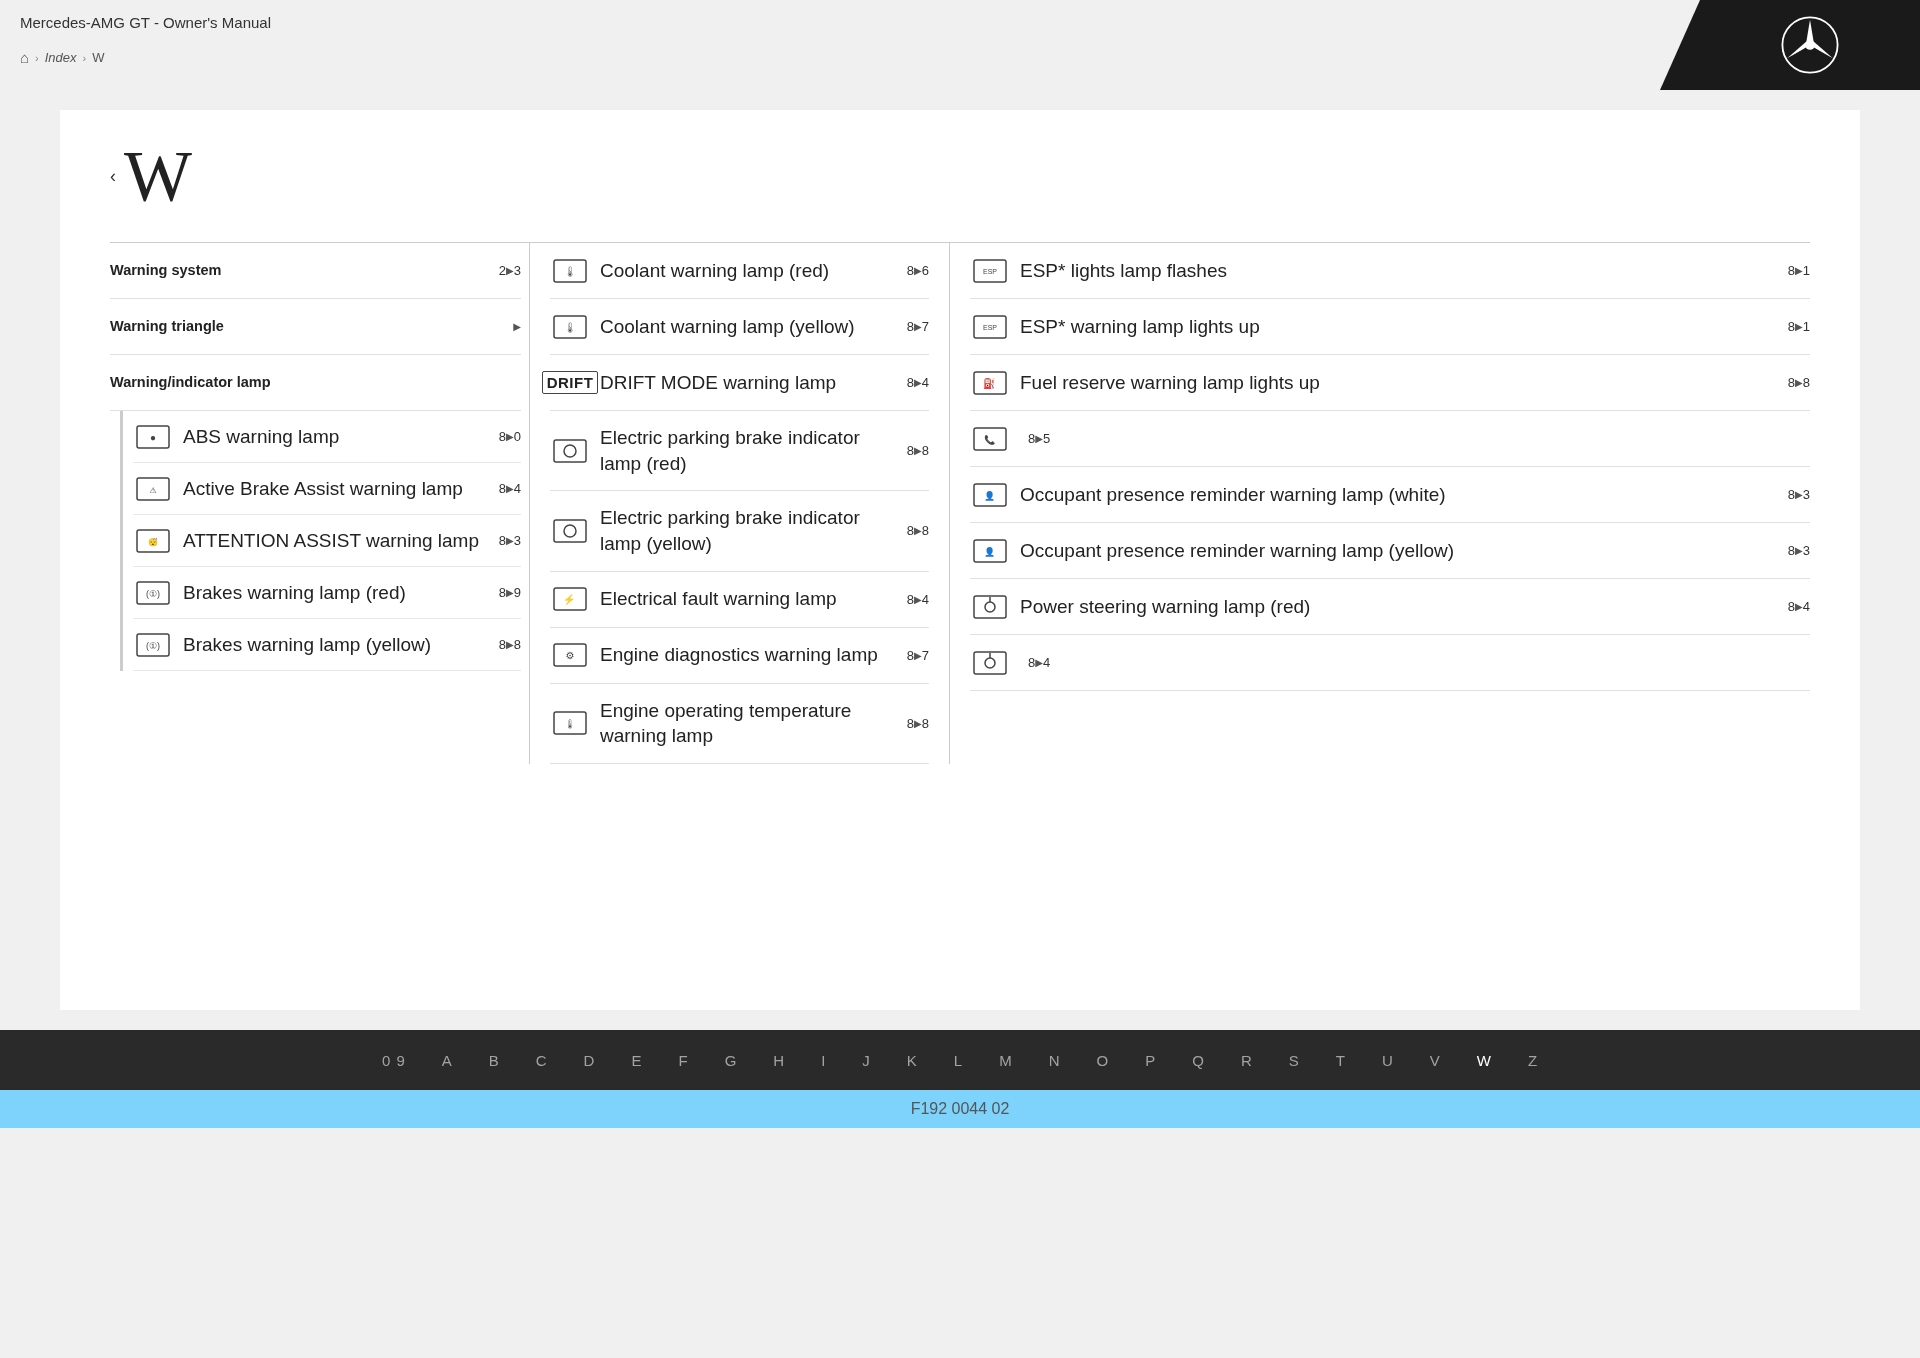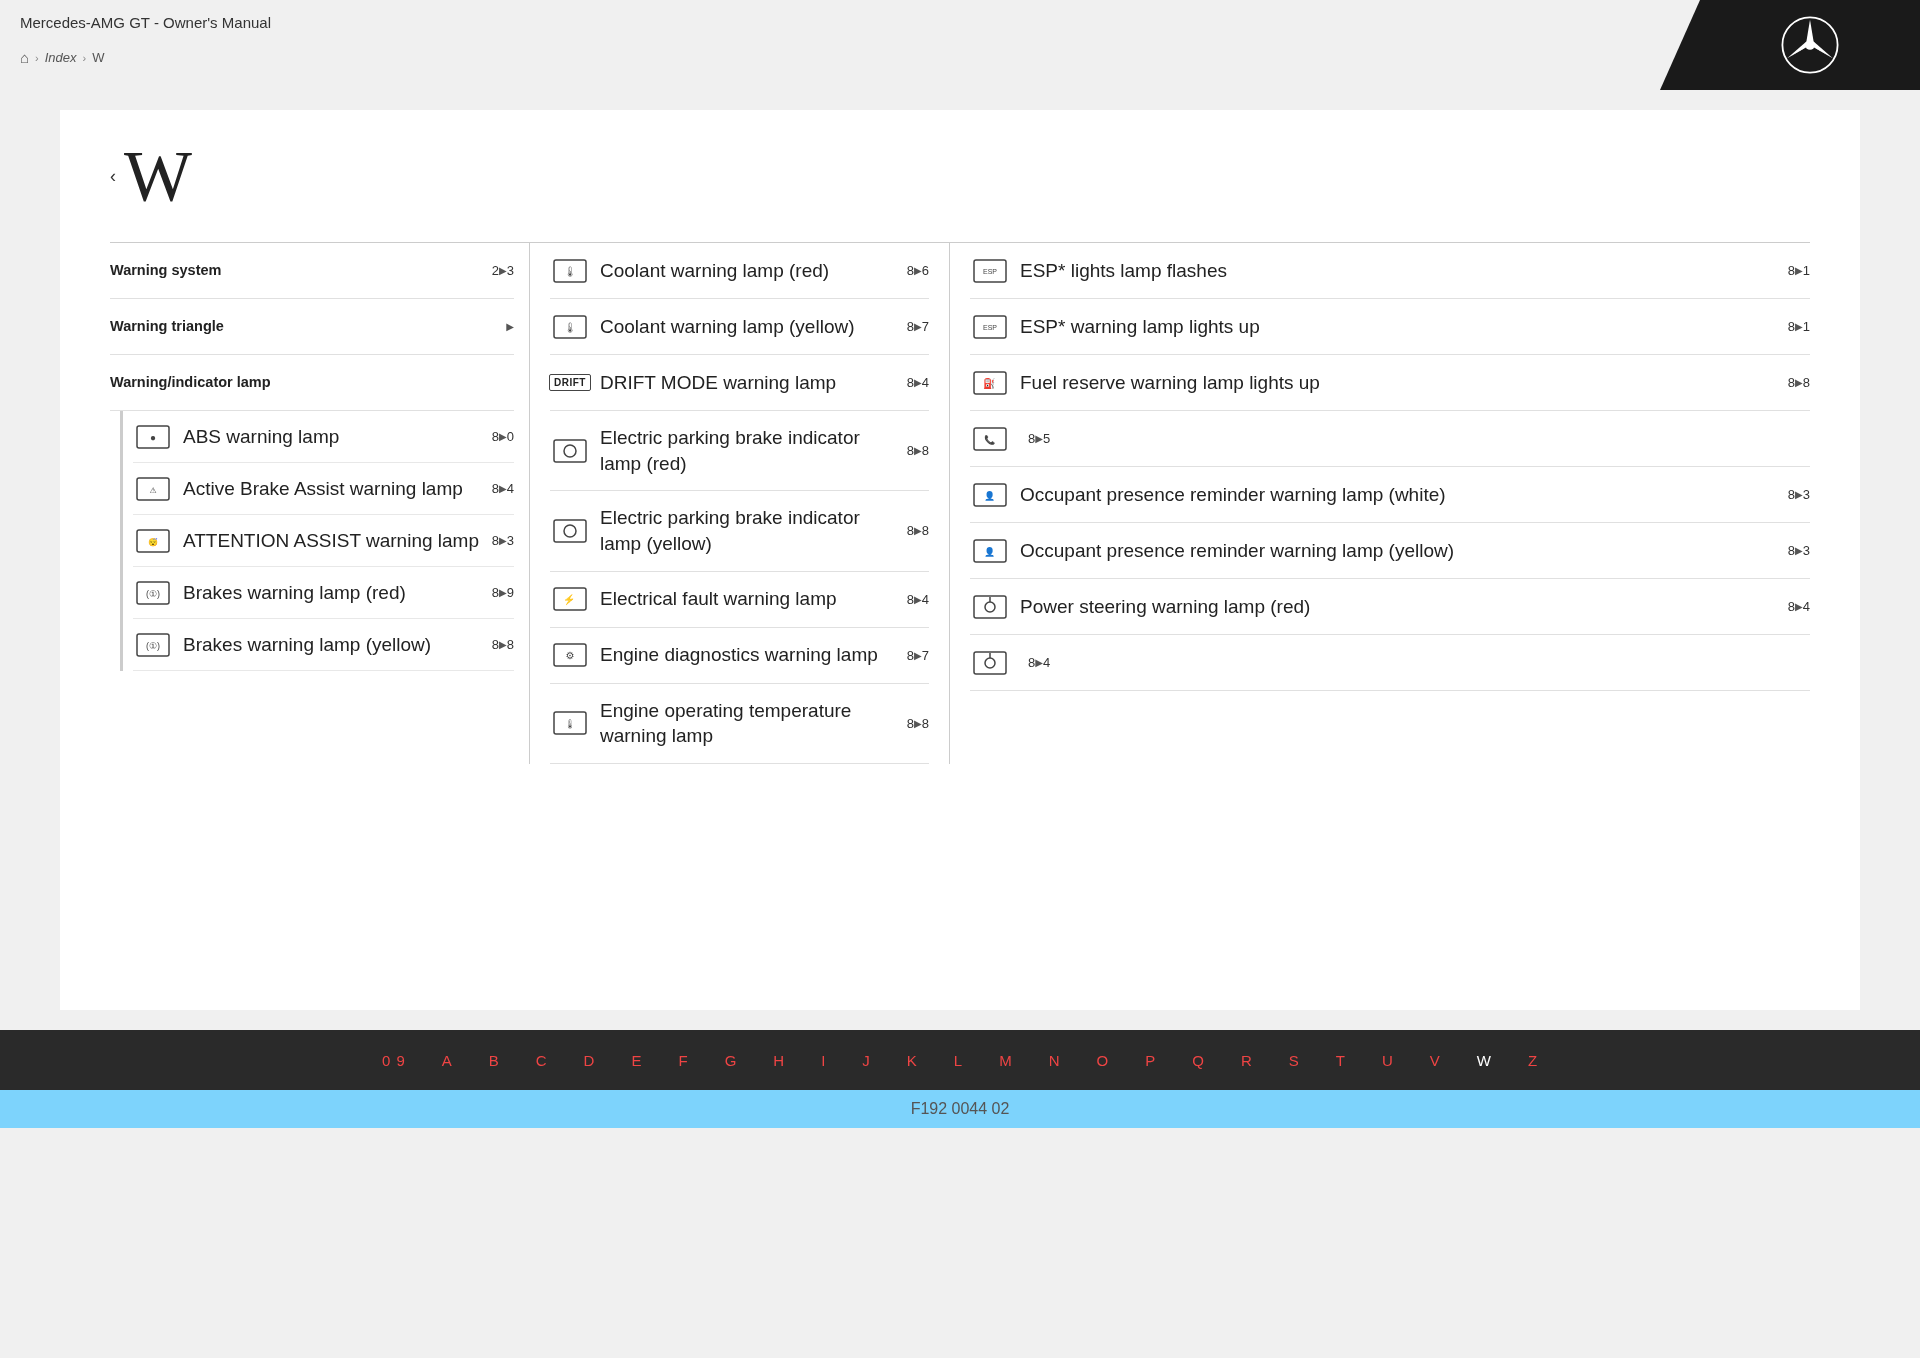--- a/index.html
+++ b/index.html
@@ -96,21 +96,21 @@
       display: flex;
       gap: 0;
       width: 100%;
       border-top: 1px solid #ccc;
     }
 
     
     .col-left {
       width: 420px;
       border-right: 1px solid #ccc;
-      padding-right: 15px;
+      padding-right: 8px;
     }
     .col-mid {
       width: 420px;
       border-right: 1px solid #ccc;
       padding: 0 20px;
     }
     .col-right {
       flex: 1;
       padding-left: 20px;
     }
@@ -167,21 +167,21 @@
     
     .alpha-nav {
       background: #2a2a2a;
       height: 60px;
       display: flex;
       align-items: center;
       justify-content: center;
       gap: 0;
     }
     .alpha-nav-item {
-      color: #ef4444;
+      color: #a3a3a3;
       font-size: 15px;
       padding: 0 18px;
       cursor: pointer;
       letter-spacing: 1px;
     }
     .alpha-nav-item.active {
       color: #ffffff;
     }
 
     
@@ -333,21 +333,21 @@
             <rect x="1" y="1" width="32" height="22" rx="2" fill="none" stroke="#444" stroke-width="1.5"></rect>
             <text x="17" y="16" font-size="10" text-anchor="middle" fill="#444">🌡</text>
           </svg>
         </div>
         <span class="entry-text">Coolant warning lamp (yellow)</span>
         <span class="entry-page">8<span class="pg-arrow">▶</span>7</span>
       </div>
 
       <div class="entry">
         <div class="entry-icon">
-          <span style="border:1.5px solid #444; padding:2px 4px; font-size:10px; font-weight:bold; letter-spacing:0.5px; border-radius:2px;">DRIFT</span>
+          <span style="border:1.5px solid #444; padding:2px 4px; font-size:15px; font-weight:bold; letter-spacing:0.5px; border-radius:2px;">DRIFT</span>
         </div>
         <span class="entry-text">DRIFT MODE warning lamp</span>
         <span class="entry-page">8<span class="pg-arrow">▶</span>4</span>
       </div>
 
       <div class="entry">
         <div class="entry-icon">
           <svg width="34" height="24" viewBox="0 0 34 24">
             <rect x="1" y="1" width="32" height="22" rx="2" fill="none" stroke="#444" stroke-width="1.5"></rect>
             <circle cx="17" cy="12" r="6" fill="none" stroke="#444" stroke-width="1.5"></circle>

